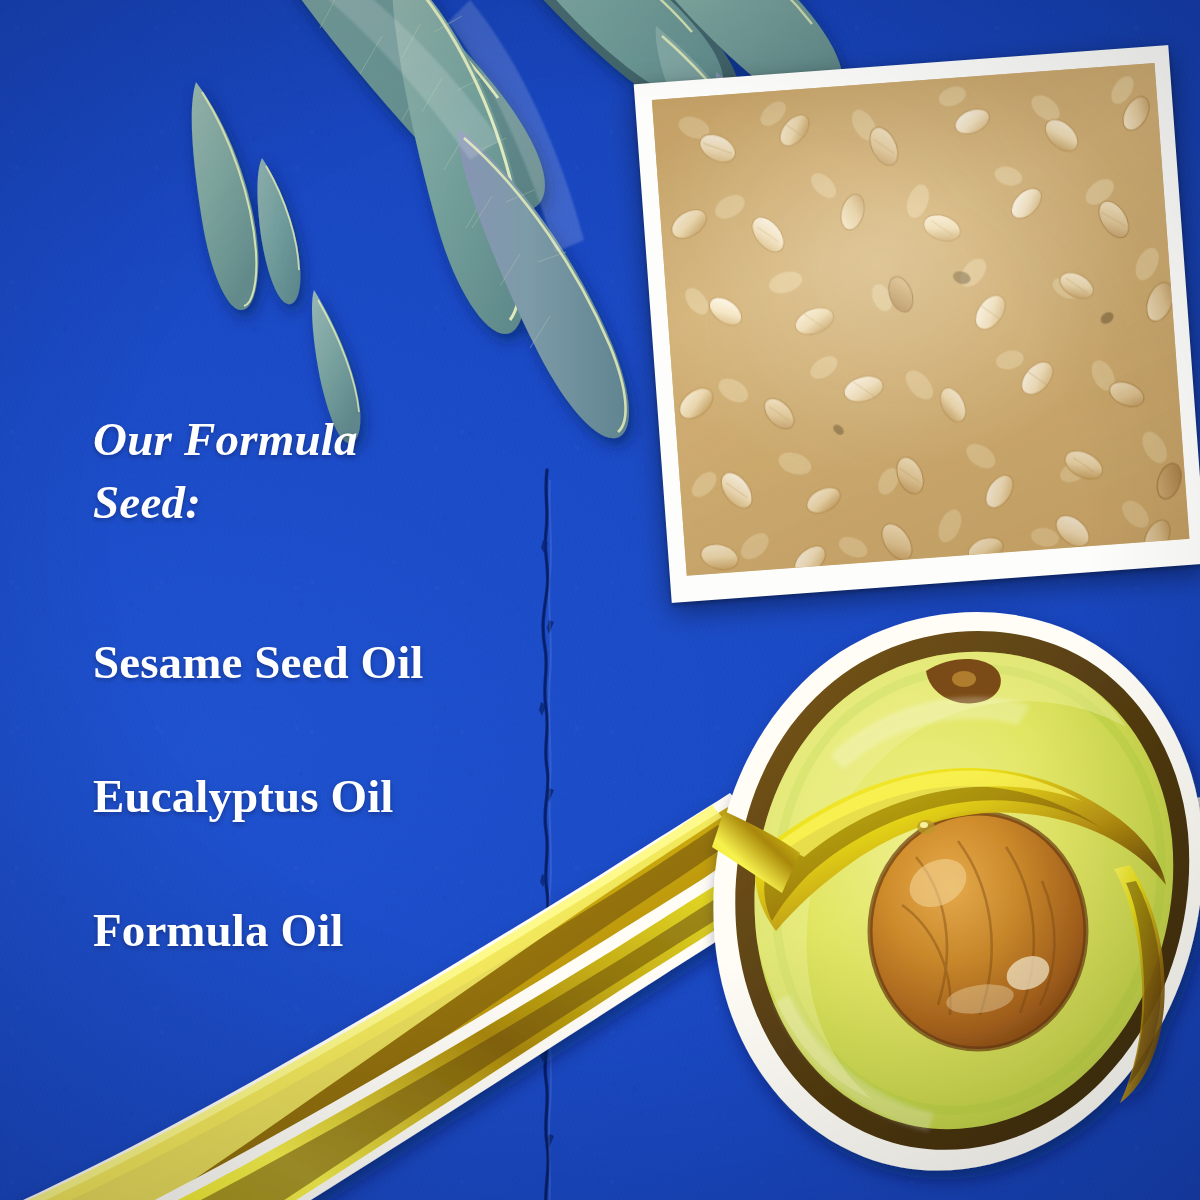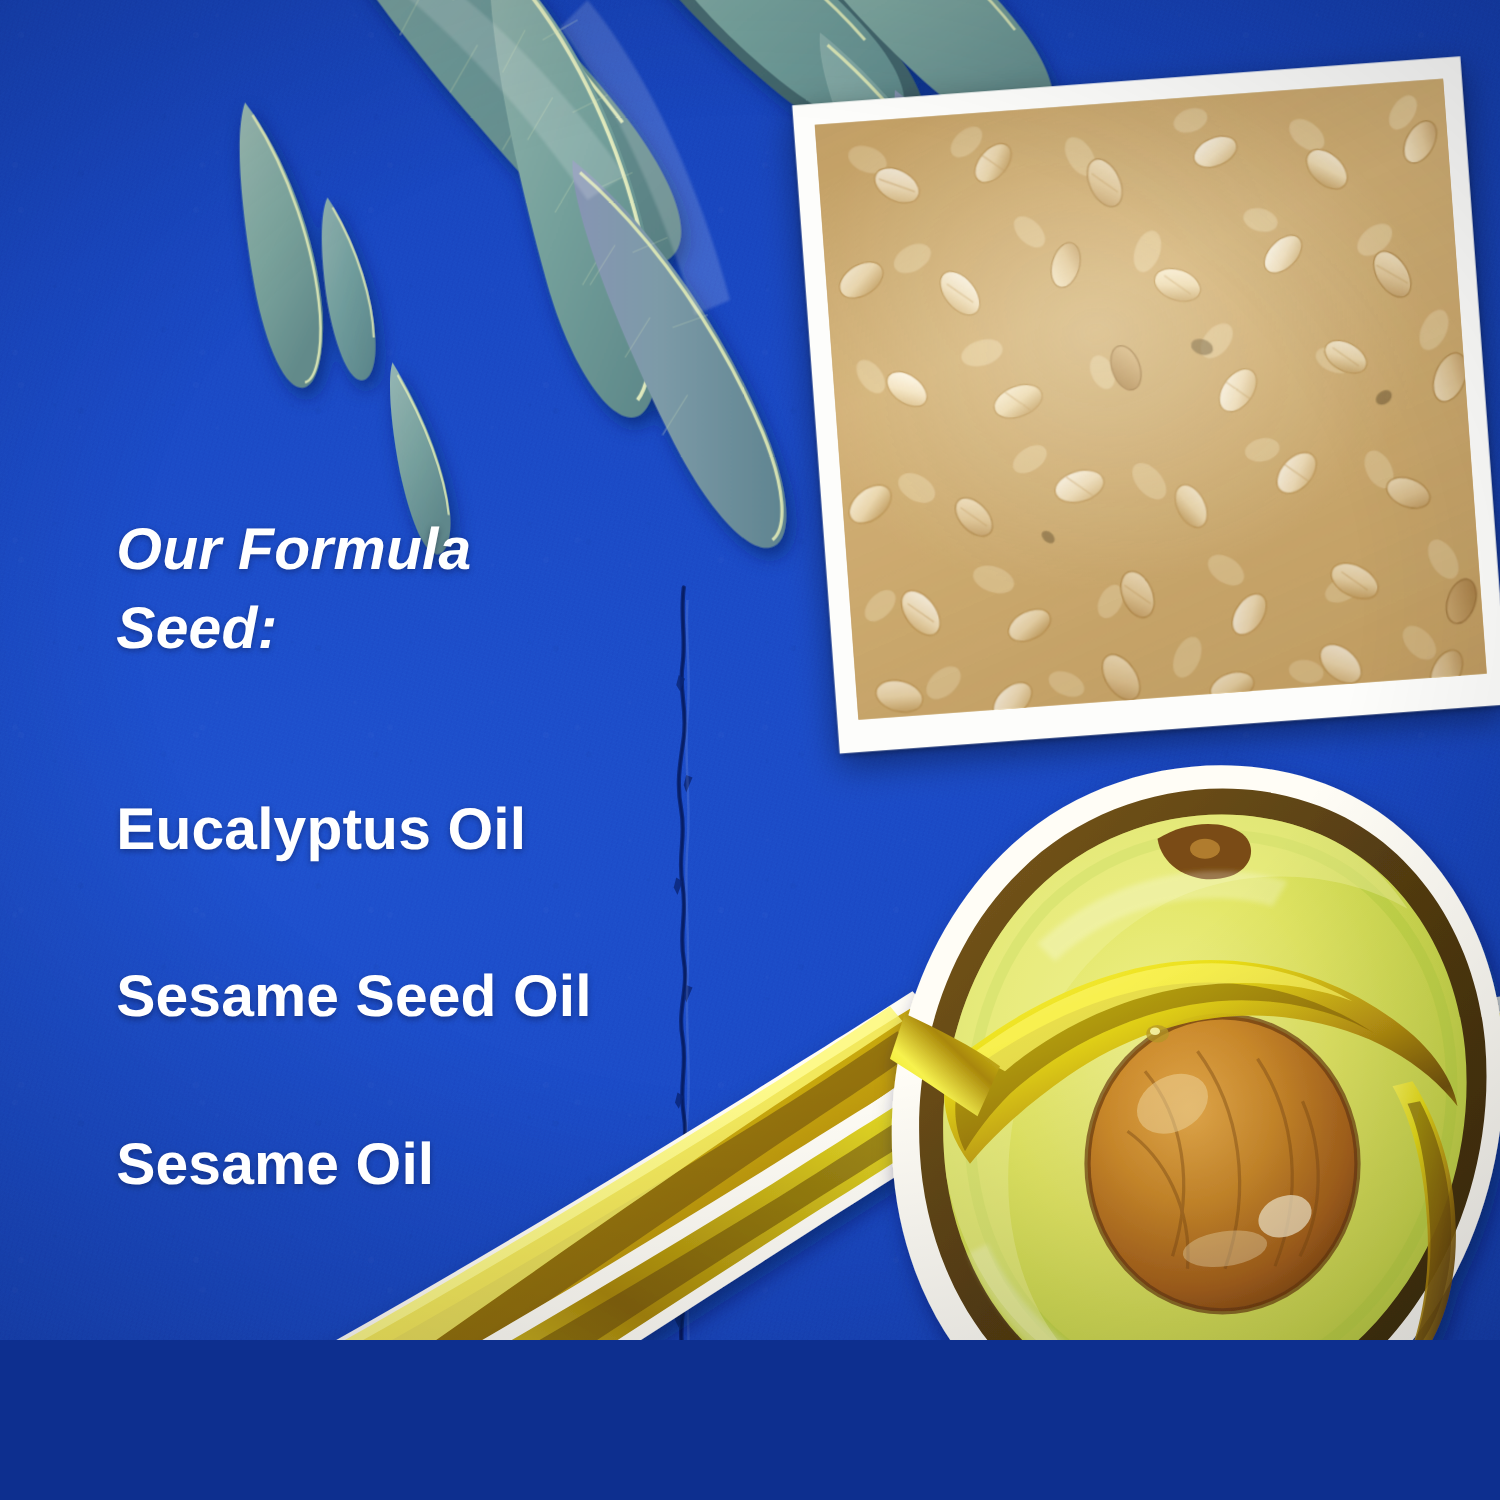--- a/index.html
+++ b/index.html
@@ -2,24 +2,24 @@
 <html><head>
 <meta charset="utf-8">
 <title>Our Formula With</title>
 <style>
   * { margin:0; padding:0; box-sizing:border-box; }
   html, body { background:#0d2f8f; }
 
   #stage {
     position: relative;
     width: 1200px;
-    height: 1072px;
+    height: 1200px;
     overflow: hidden;
     background: #ef4444;
-    font-family: Liberation Sans, sans-serif;
+    font-family: Liberation Serif, serif;
     -webkit-font-smoothing: antialiased;
   }
 
   
   .paper-base {
     position:absolute; inset:0;
     background:
       radial-gradient(ellipse 120% 90% at 18% 62%, #1f52cf 0%, #1a49c4 48%, #153fae 100%);
   }
   .paper-grain {
@@ -541,20 +541,20 @@
   <div class="vignette"></div>
 
   <div class="copy">
 
     <div class="headline">
       <span class="hl-line">Our Formula</span>
       <span class="hl-line">Seed:</span>
     </div>
 
     <div class="ingredients">
+      <div class="ingredient">Sesame Seed Oil</div>
       <div class="ingredient">Eucalyptus Oil</div>
-      <div class="ingredient">Sesame Seed Oil</div>
-      <div class="ingredient">Sesame Oil</div>
+      <div class="ingredient">Formula Oil</div>
     </div>
 
   </div>
 
 </div>
 
 </body></html>

